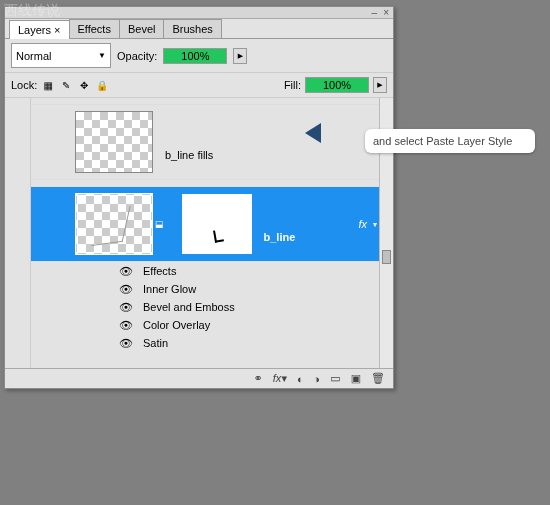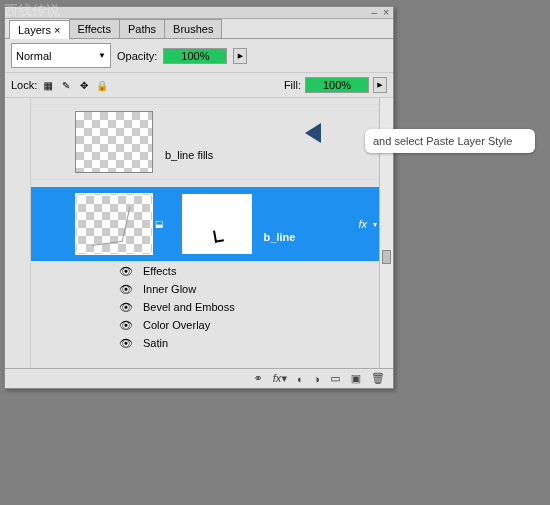--- a/index.html
+++ b/index.html
@@ -276,21 +276,21 @@
 
 <div class="panel">
   <div class="titlebar">
     <span>–</span>
     <span>×</span>
   </div>
 
   <div class="tabs">
     <div class="tab active">Layers ×</div>
     <div class="tab">Effects</div>
-    <div class="tab">Paths</div>
+    <div class="tab">Bevel</div>
     <div class="tab">Brushes</div>
   </div>
 
   <div class="controls-row">
     <div class="dropdown">
       <span>Normal</span>
       <span class="arrow">▼</span>
     </div>
     <span class="field-label">Opacity:</span>
     <span class="pct-box">100%</span>

